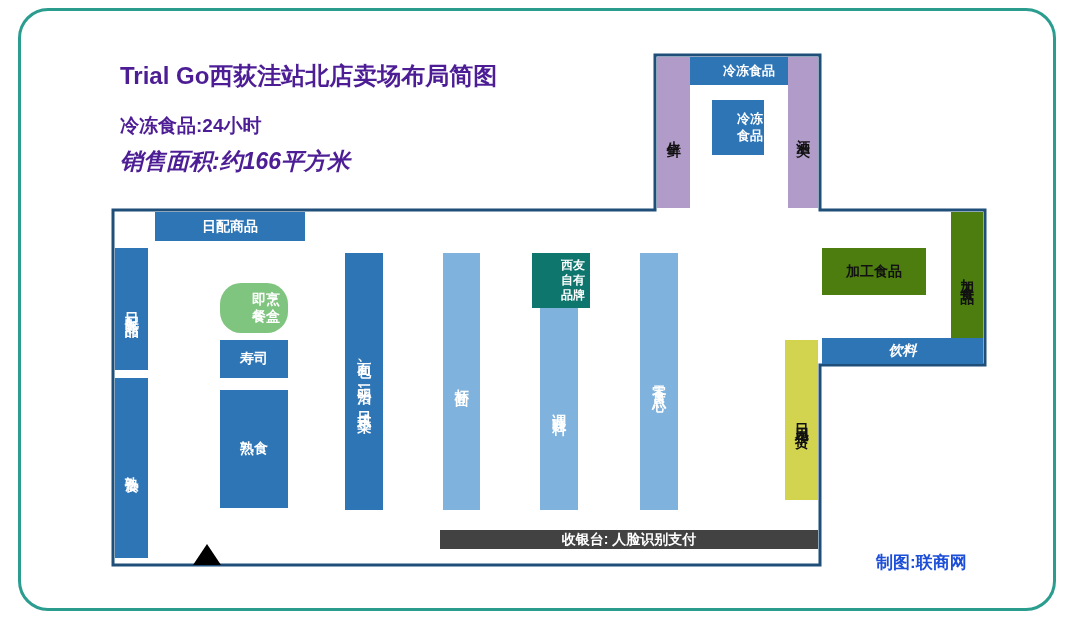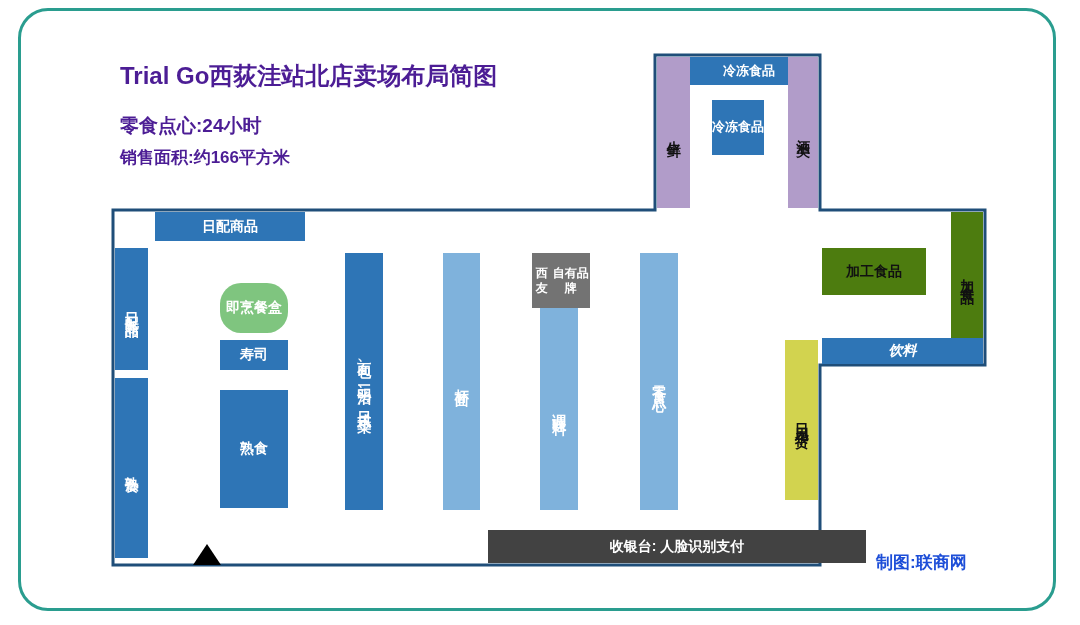--- a/index.html
+++ b/index.html
@@ -7,53 +7,53 @@
     width:1080px;height:625px;position:relative;background:#ffffff;
     font-family:"Liberation Sans","DejaVu Sans",sans-serif;overflow:hidden;
   }
   .frame{
     position:absolute;left:18px;top:8px;width:1038px;height:603px;
     border:3px solid #2a9d8f;border-radius:30px;box-sizing:border-box;
   }
   .hdr{position:absolute;color:#4c1d95;font-weight:bold;white-space:nowrap;}
   .title{left:120px;top:60px;font-size:24px;}
   .sub1{left:120px;top:113px;font-size:19px;}
-  .sub2{left:120px;top:146px;font-size:17px;}
+  .sub2{left:120px;top:146px;font-size:23px;font-style:italic;}
   .floor{position:absolute;left:0;top:0;}
   .zone{
     position:absolute;display:flex;align-items:center;justify-content:center;
     font-weight:bold;font-size:14px;box-sizing:border-box;text-align:center;
     line-height:1.25;
   }
   .vtext{writing-mode:vertical-rl;text-orientation:upright;letter-spacing:4px;}
-  .two-line{flex-direction:row;}
+  .two-line{flex-direction:column;padding-left:24px;}
   .c-blue{background:#2e75b6;color:#ffffff;}
   .c-lblue{background:#7fb2dc;color:#ffffff;}
   .c-purple{background:#b19cc9;color:#111111;}
   .c-green{background:#7fc57f;color:#ffffff;border-radius:21px;}
-  .c-orange{background:#737373;color:#ffffff;}
+  .c-orange{background:#0f766e;color:#ffffff;}
   .c-teal{background:#4d7c0f;color:#111111;}
   .c-yellow{background:#d2d34f;color:#111111;}
   .c-gray{background:#424242;color:#ffffff;}
   .fs12{font-size:12px;}
   .fs13{font-size:13px;}
   .triangle{
     position:absolute;left:193px;top:544px;width:0;height:0;
     border-left:14px solid transparent;border-right:14px solid transparent;
     border-bottom:21px solid #000000;
   }
   .credit{position:absolute;left:876px;top:551px;font-size:17px;font-weight:bold;color:#1d4ed8;white-space:nowrap;}
 </style>
 </head>
 <body>
 
 <div class="frame"></div>
 
 <div class="hdr title">Trial Go西荻洼站北店卖场布局简图</div>
-<div class="hdr sub1">零食点心:24小时</div>
+<div class="hdr sub1">冷冻食品:24小时</div>
 <div class="hdr sub2">销售面积:约166平方米</div>
 
 <svg class="floor" width="1080" height="625" viewBox="0 0 1080 625">
   <polygon points="113,210 655,210 655,55 820,55 820,210 985,210 985,365 820,365 820,565 113,565" fill="#ffffff" stroke="#1f4e79" stroke-width="3"></polygon>
 </svg>
 
 <div class="zone c-blue fs13" style="left:690px;top:57px;width:118px;height:28px;">冷冻食品</div>
 <div class="zone c-blue two-line fs13" style="left:712px;top:100px;width:52px;height:55px;">
   <span>冷冻</span>
   <span>食品</span>
@@ -61,33 +61,33 @@
 <div class="zone c-purple vtext" style="left:657px;top:57px;width:33px;height:151px;">生鲜</div>
 <div class="zone c-purple vtext" style="left:788px;top:57px;width:30px;height:151px;">酒类</div>
 
 <div class="zone c-blue" style="left:155px;top:212px;width:150px;height:29px;">日配商品</div>
 <div class="zone c-blue vtext" style="left:115px;top:248px;width:33px;height:122px;">日配商品</div>
 <div class="zone c-blue vtext" style="left:115px;top:378px;width:33px;height:180px;">熟食</div>
 <div class="zone c-green two-line" style="left:220px;top:283px;width:68px;height:50px;">
   <span>即烹</span>
   <span>餐盒</span>
 </div>
-<div class="zone c-blue" style="left:220px;top:340px;width:68px;height:30px;">寿司</div>
+<div class="zone c-blue" style="left:220px;top:340px;width:68px;height:38px;">寿司</div>
 <div class="zone c-blue" style="left:220px;top:390px;width:68px;height:118px;">熟食</div>
 
 <div class="zone c-blue vtext" style="left:345px;top:253px;width:38px;height:257px;letter-spacing:3px;">面包、三明治、日式小菜</div>
 <div class="zone c-lblue vtext" style="left:443px;top:253px;width:37px;height:257px;">杯面</div>
 <div class="zone c-orange two-line fs12" style="left:532px;top:253px;width:58px;height:55px;">
   <span>西友</span>
   <span>自有品牌</span>
 </div>
 <div class="zone c-lblue vtext" style="left:540px;top:308px;width:38px;height:202px;">调味料</div>
 <div class="zone c-lblue vtext" style="left:640px;top:253px;width:38px;height:257px;">零食点心</div>
 
 <div class="zone c-teal" style="left:822px;top:248px;width:104px;height:47px;">加工食品</div>
 <div class="zone c-teal vtext" style="left:951px;top:212px;width:32px;height:128px;">加工食品</div>
 <div class="zone c-blue" style="left:822px;top:338px;width:161px;height:26px;font-style:italic;">饮料</div>
 <div class="zone c-yellow vtext" style="left:785px;top:340px;width:33px;height:160px;">日用杂货</div>
 
-<div class="zone c-gray" style="left:440px;top:530px;width:378px;height:33px;margin-left:48px;">收银台: 人脸识别支付</div>
+<div class="zone c-gray" style="left:440px;top:530px;width:378px;height:19px;">收银台: 人脸识别支付</div>
 <div class="triangle"></div>
 
 <div class="credit">制图:联商网</div>
 
 </body></html>

